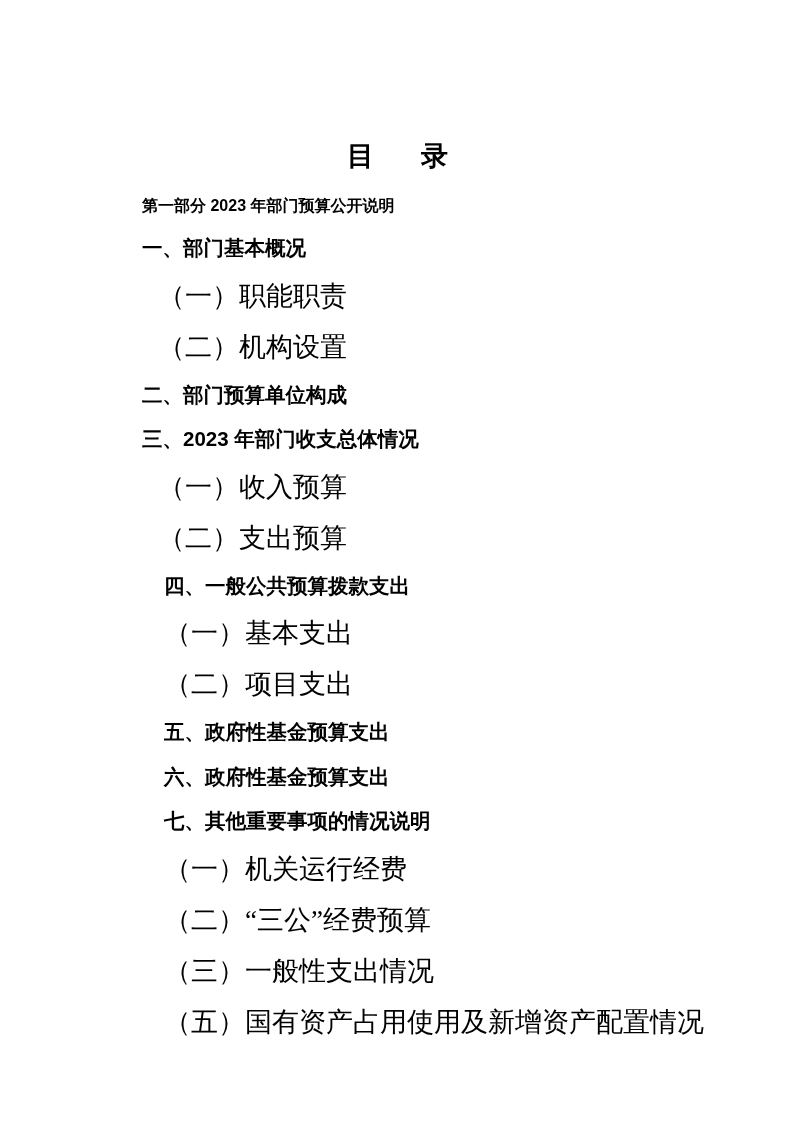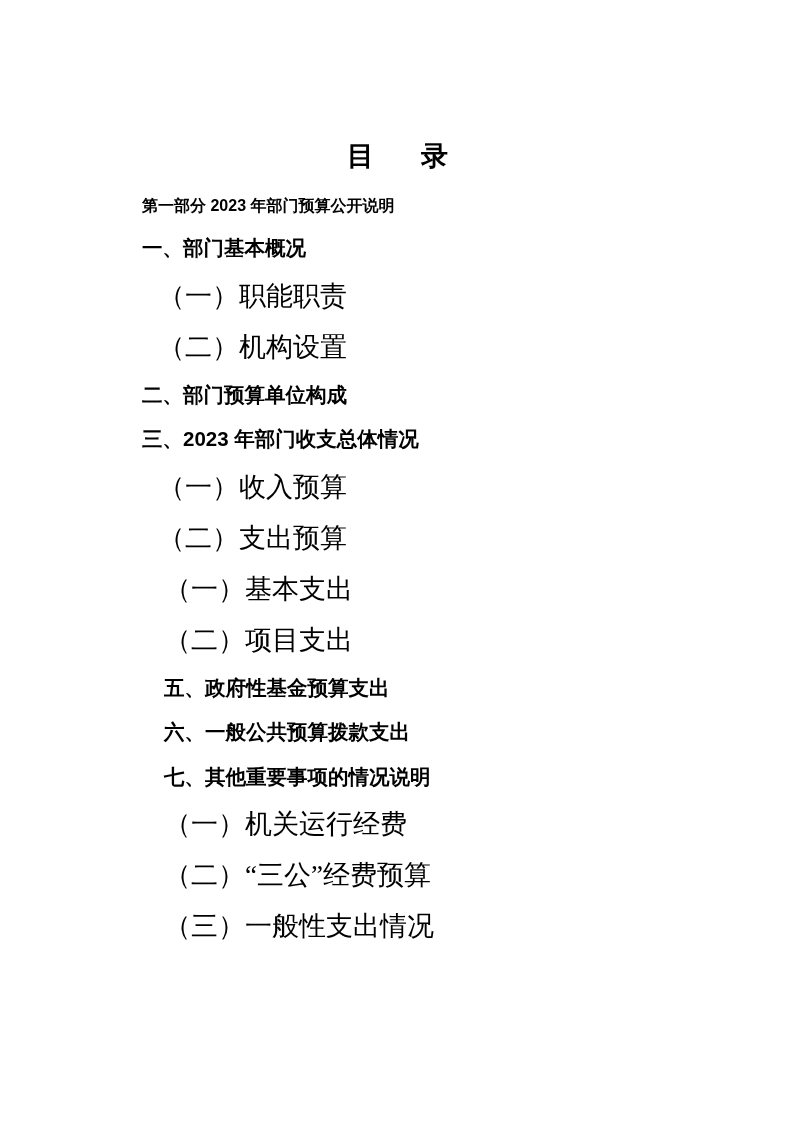--- a/index.html
+++ b/index.html
@@ -75,22 +75,24 @@
   <h1 class="doc-title">目　录</h1>
   <div class="toc">
     <div class="entry lvl-part indent1">第一部分 2023 年部门预算公开说明</div>
     <div class="entry lvl-1 indent1">一、部门基本概况</div>
     <div class="entry lvl-2 indent1">（一）职能职责</div>
     <div class="entry lvl-2 indent1">（二）机构设置</div>
     <div class="entry lvl-1 indent1">二、部门预算单位构成</div>
     <div class="entry lvl-1 indent1">三、2023 年部门收支总体情况</div>
     <div class="entry lvl-2 indent1">（一）收入预算</div>
     <div class="entry lvl-2 indent1">（二）支出预算</div>
+    <div class="entry lvl-1 indent2">四、一般公共预算拨款支出</div>
     <div class="entry lvl-2 indent2">（一）基本支出</div>
     <div class="entry lvl-2 indent2">（二）项目支出</div>
     <div class="entry lvl-1 indent2">五、政府性基金预算支出</div>
-    <div class="entry lvl-1 indent2">六、一般公共预算拨款支出</div>
+    <div class="entry lvl-1 indent2">六、政府性基金预算支出</div>
     <div class="entry lvl-1 indent2">七、其他重要事项的情况说明</div>
     <div class="entry lvl-2 indent2">（一）机关运行经费</div>
     <div class="entry lvl-2 indent2">（二）“三公”经费预算</div>
     <div class="entry lvl-2 indent2">（三）一般性支出情况</div>
+    <div class="entry lvl-2 indent2">（五）国有资产占用使用及新增资产配置情况</div>
   </div>
 </div>
 
 </body></html>

